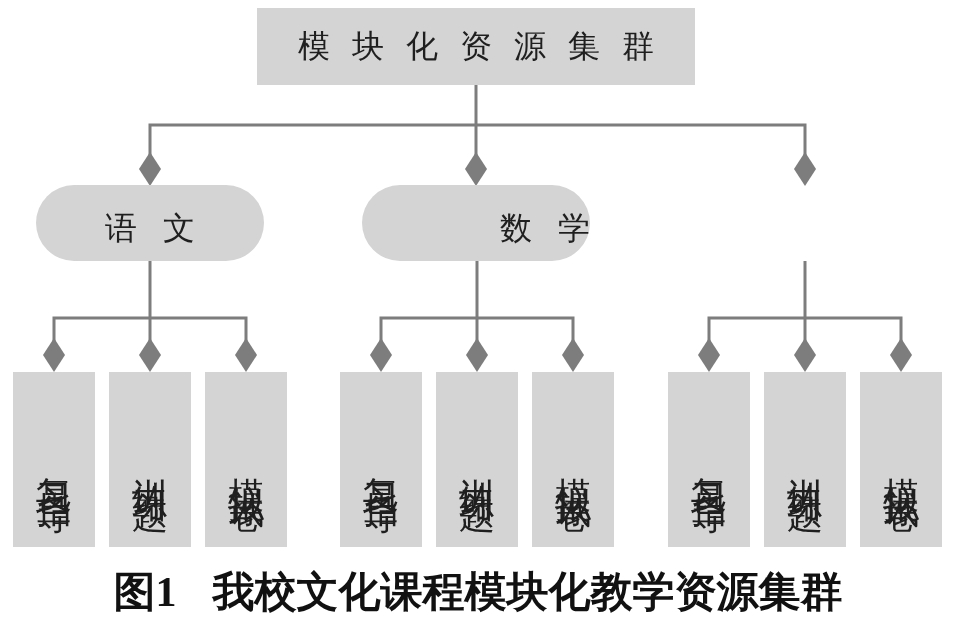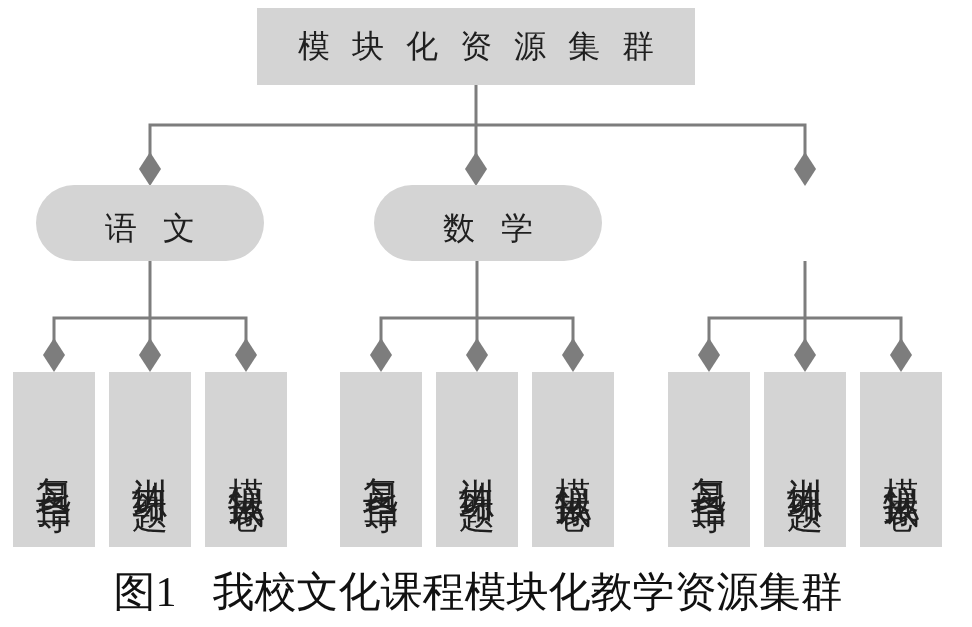--- a/index.html
+++ b/index.html
@@ -40,21 +40,21 @@
   }
   .root-node .hlabel { letter-spacing: 22px; margin-right: -22px; }
   .pill {
     top: 185px;
     width: 228px; height: 76px;
     border-radius: 38px;
     font-size: 32px;
   }
   .pill .hlabel { letter-spacing: 26px; margin-right: -26px; margin-top: 12px; }
   .pill.p0 { left: 36px; }
-  .pill.p1 { left: 374px; }
+  .pill.p1 { left: 362px; justify-content: flex-end; }
   .pill.p2 { left: 691px; }
   .leaf {
     top: 372px;
     width: 82px; height: 175px;
     font-size: 36px;
   }
   .leaf .vlabel {
     writing-mode: vertical-rl;
     text-orientation: upright;
     letter-spacing: 7px;
@@ -69,21 +69,21 @@
   .leaf.c5  { left: 532px; }
   .leaf.c6  { left: 668px; }
   .leaf.c7  { left: 764px; }
   .leaf.c8  { left: 860px; }
   .caption {
     position: absolute;
     left: 0; right: 16px;
     top: 564px;
     text-align: center;
     font-size: 42px;
-    font-weight: 400;
+    font-weight: 700;
     color: var(--caption-text, #111111);
   }
   .caption .prefix { margin-right: 36px; }
 </style>
 </head>
 <body>
 
 <div class="canvas">
 
   <svg class="connectors" viewBox="0 0 972 627" xmlns="http://www.w3.org/2000/svg" aria-hidden="true">

